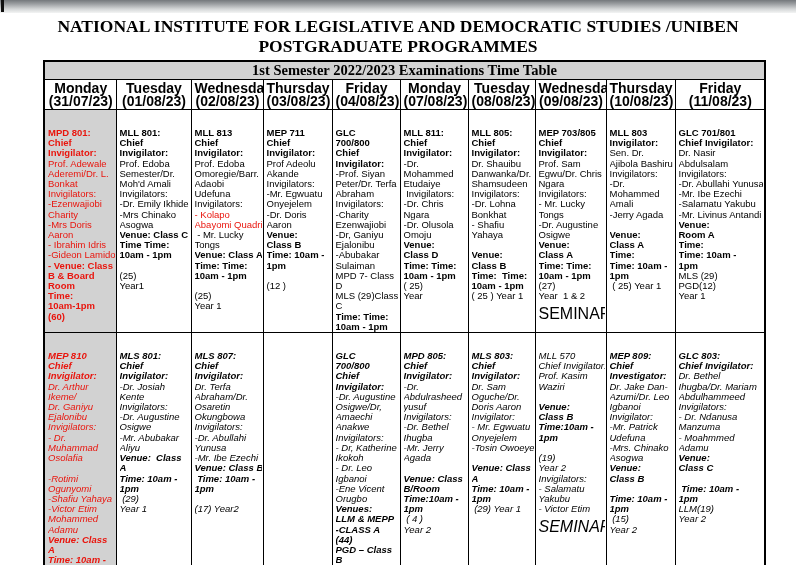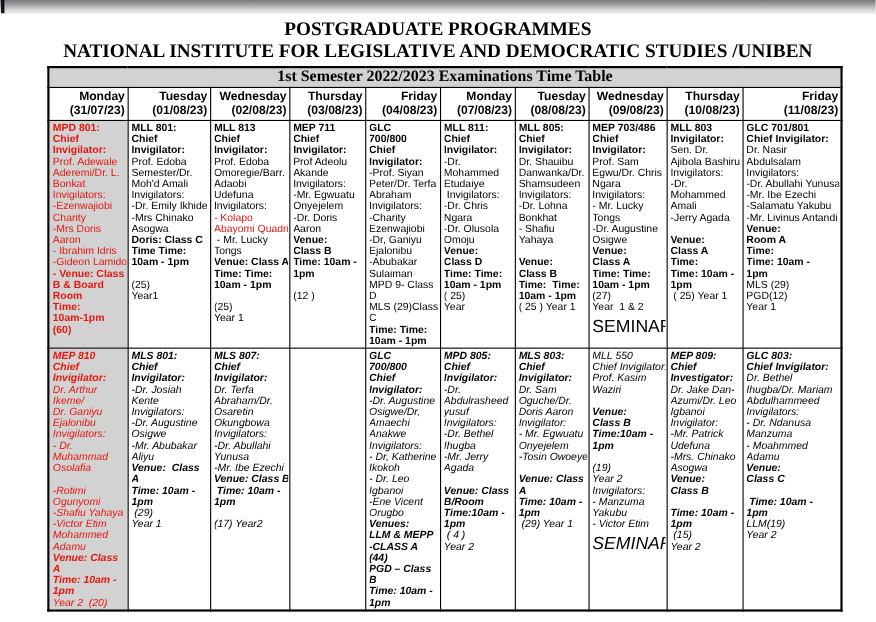--- a/index.html
+++ b/index.html
@@ -14,43 +14,43 @@
   .title-block { position:absolute; left:0; top:16px; width:796px; text-align:center;
     font-family:"Liberation Serif", serif; font-weight:bold; font-size:17.5px; line-height:20px; color:#000; }
 
   table.tt { position:absolute; left:43px; top:60px; width:721px;
     border-collapse:collapse; table-layout:fixed; border:2px solid var(--bd); }
   table.tt th, table.tt td { border:1px solid var(--bd); vertical-align:top; overflow:hidden; }
 
   td.caption { height:18px; background:var(--shade); text-align:center;
     font-family:"Liberation Serif", serif; font-weight:bold; font-size:14.5px; padding:0; }
 
-  th.day { height:30px; text-align:right; padding:2px 2px 0 3px;
-    font-size:11px; line-height:13px; font-weight:bold; background:#fff; }
+  th.day { height:30px; text-align:center; padding:2px 2px 0 3px;
+    font-size:14px; line-height:13px; font-weight:bold; background:#fff; }
   .shaded { background:var(--shade); }
 
-  tbody td { padding:2px 1px 0 3px; font-size:9.5px; }
+  tbody td { padding:18px 1px 0 3px; font-size:9.5px; }
   tbody tr:nth-child(1) { height:205px; }
   tbody tr:nth-child(2) { height:235px;font-style:italic; }
 
   .ln { line-height:10.2px; white-space:pre; overflow:hidden; }
   .ln.b { font-weight:bold; }
   .ln.r { color:var(--red); }
   .ln.big { font-size:16px; line-height:20px; padding-top:3px; }
 </style>
 </head>
 <body>
 
 <div class="top-bar">
   <div class="top-bar-tick"></div>
 </div>
 
 <div class="title-block">
+  <div>NATIONAL INSTITUTE FOR LEGISLATIVE AND DEMOCRATIC STUDIES /UNIBEN</div>
   <div>POSTGRADUATE PROGRAMMES</div>
-  <div>NATIONAL INSTITUTE FOR LEGISLATIVE AND DEMOCRATIC STUDIES /UNIBEN</div>
 </div>
 
 <table class="tt">
   <colgroup>
       <col style="width: 72px;">
       <col style="width: 75px;">
       <col style="width: 72px;">
       <col style="width: 69px;">
       <col style="width: 68px;">
       <col style="width: 68px;">
@@ -133,21 +133,21 @@
           <div class="ln b">MLL 801:</div>
           <div class="ln b">Chief</div>
           <div class="ln b">Invigilator:</div>
           <div class="ln">Prof. Edoba</div>
           <div class="ln">Semester/Dr.</div>
           <div class="ln">Moh'd Amali</div>
           <div class="ln">Invigilators:</div>
           <div class="ln">-Dr. Emily Ikhide</div>
           <div class="ln">-Mrs Chinako</div>
           <div class="ln">Asogwa</div>
-          <div class="ln b">Doris: Class C</div>
+          <div class="ln b">Venue: Class C</div>
           <div class="ln b">Time Time:</div>
           <div class="ln b">10am - 1pm</div>
           <div class="ln">&nbsp;</div>
           <div class="ln">(25)</div>
           <div class="ln">Year1</div>
         </td>
         <td class="">
           <div class="ln b">MLL 813</div>
           <div class="ln b">Chief</div>
           <div class="ln b">Invigilator:</div>
@@ -193,21 +193,21 @@
           <div class="ln">-Prof. Siyan</div>
           <div class="ln">Peter/Dr. Terfa</div>
           <div class="ln">Abraham</div>
           <div class="ln">Invigilators:</div>
           <div class="ln">-Charity</div>
           <div class="ln">Ezenwajiobi</div>
           <div class="ln">-Dr, Ganiyu</div>
           <div class="ln">Ejalonibu</div>
           <div class="ln">-Abubakar</div>
           <div class="ln">Sulaiman</div>
-          <div class="ln">MPD 9- Class</div>
+          <div class="ln">MPD 7- Class</div>
           <div class="ln">D</div>
           <div class="ln">MLS (29)Class</div>
           <div class="ln">C</div>
           <div class="ln b">Time: Time:</div>
           <div class="ln b">10am - 1pm</div>
         </td>
         <td class="">
           <div class="ln b">MLL 811:</div>
           <div class="ln b">Chief</div>
           <div class="ln b">Invigilator:</div>
@@ -239,21 +239,21 @@
           <div class="ln">- Shafiu</div>
           <div class="ln">Yahaya</div>
           <div class="ln">&nbsp;</div>
           <div class="ln b">Venue:</div>
           <div class="ln b">Class B</div>
           <div class="ln b">Time:  Time:</div>
           <div class="ln b">10am - 1pm</div>
           <div class="ln">( 25 ) Year 1</div>
         </td>
         <td class="">
-          <div class="ln b">MEP 703/486</div>
+          <div class="ln b">MEP 703/805</div>
           <div class="ln b">Chief</div>
           <div class="ln b">Invigilator:</div>
           <div class="ln">Prof. Sam</div>
           <div class="ln">Egwu/Dr. Chris</div>
           <div class="ln">Ngara</div>
           <div class="ln">Invigilators:</div>
           <div class="ln">- Mr. Lucky</div>
           <div class="ln">Tongs</div>
           <div class="ln">-Dr. Augustine</div>
           <div class="ln">Osigwe</div>
@@ -423,34 +423,34 @@
           <div class="ln">Onyejelem</div>
           <div class="ln">-Tosin Owoeye</div>
           <div class="ln">&nbsp;</div>
           <div class="ln b">Venue: Class</div>
           <div class="ln b">A</div>
           <div class="ln b">Time: 10am -</div>
           <div class="ln b">1pm</div>
           <div class="ln"> (29) Year 1</div>
         </td>
         <td class="">
-          <div class="ln">MLL 550</div>
+          <div class="ln">MLL 570</div>
           <div class="ln">Chief Invigilator:</div>
           <div class="ln">Prof. Kasim</div>
           <div class="ln">Waziri</div>
           <div class="ln">&nbsp;</div>
           <div class="ln b">Venue:</div>
           <div class="ln b">Class B</div>
           <div class="ln b">Time:10am -</div>
           <div class="ln b">1pm</div>
           <div class="ln">&nbsp;</div>
           <div class="ln">(19)</div>
           <div class="ln">Year 2</div>
           <div class="ln">Invigilators:</div>
-          <div class="ln">- Manzuma</div>
+          <div class="ln">- Salamatu</div>
           <div class="ln">Yakubu</div>
           <div class="ln">- Victor Etim</div>
           <div class="ln big">SEMINAR</div>
         </td>
         <td class="">
           <div class="ln b">MEP 809:</div>
           <div class="ln b">Chief</div>
           <div class="ln b">Investigator:</div>
           <div class="ln">Dr. Jake Dan-</div>
           <div class="ln">Azumi/Dr. Leo</div>

